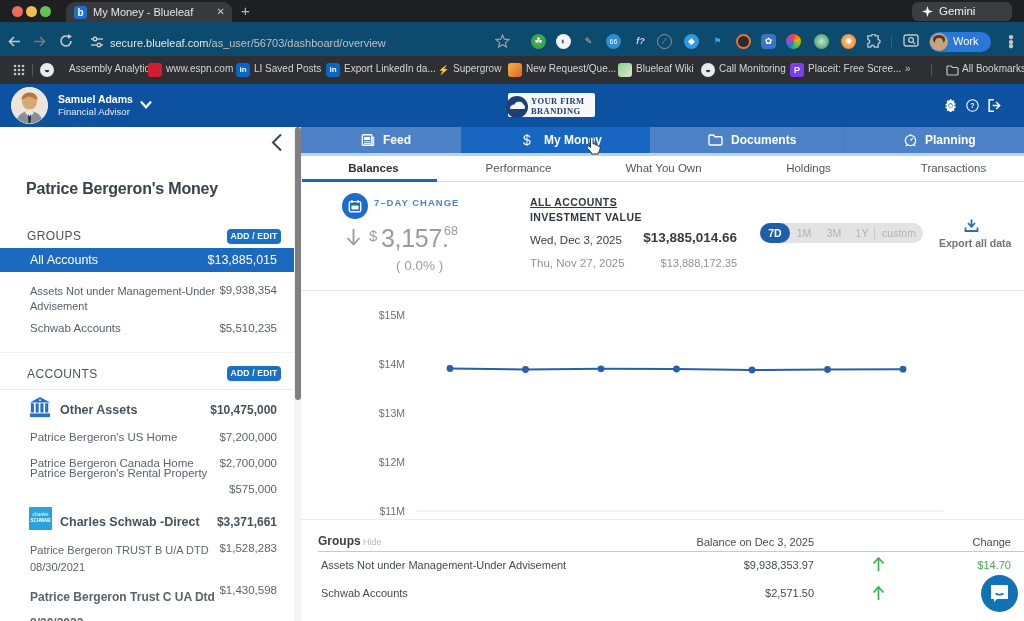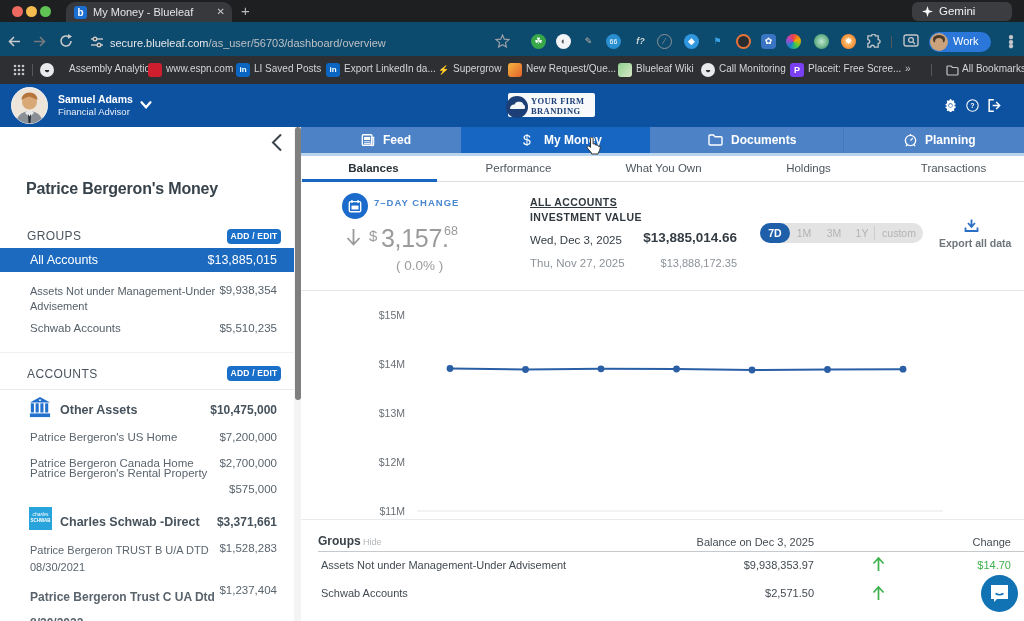--- a/index.html
+++ b/index.html
@@ -251,21 +251,21 @@
 
   <div class="abs" style="left:29px; top:380px; width:23px; height:23px; background:#29a3dc;">
     <div class="abs" style="left:0; top:4px; width:23px; font-size:5px; color:#fff; text-align:center; font-style:italic;">charles</div>
     <div class="abs" style="left:0; top:11px; width:23px; font-size:4.5px; color:#fff; text-align:center; font-weight:bold;">SCHWAB</div>
   </div>
   <div class="abs" style="left:60px; top:388px; font-size:12.5px; font-weight:bold; color:#46525c;">Charles Schwab -Direct</div>
   <span class="sb-val" style="top:388px; font-size:12px; font-weight:bold; color:#46525c;">$3,371,661</span>
   <div class="abs" style="left:30px; top:415px; width:205px; font-size:11px; line-height:17px; color:#5a646d;">Patrice Bergeron TRUST B U/A DTD 08/30/2021</div>
   <span class="sb-val" style="top:415px; font-size:11.5px; color:#5a646d;">$1,528,283</span>
   <div class="abs" style="left:30px; top:457px; width:205px; font-size:12px; line-height:26px; color:#5a646d;font-weight:bold;">Patrice Bergeron Trust C UA Dtd 8/30/2022</div>
-  <span class="sb-val" style="top:457px; font-size:11.5px; color:#5a646d;">$1,237,404</span>
+  <span class="sb-val" style="top:457px; font-size:11.5px; color:#5a646d;">$1,430,598</span>
 </div>
 <div id="sbscroll" class="abs"></div>
 <div id="sbthumb" class="abs"></div>
 <svg class="abs" style="left:271px; top:133px;" width="12" height="19" viewBox="0 0 12 19">
     <path d="M10 1.5 L2 9.5 L10 17.5" stroke="#3c434b" stroke-width="2" fill="none"></path>
   </svg>
 
 <div id="main" class="abs">
   <div class="tab lite" style="left:0; width:160px;"></div>
   <div class="tab act" style="left:160px; width:189px;"></div>

